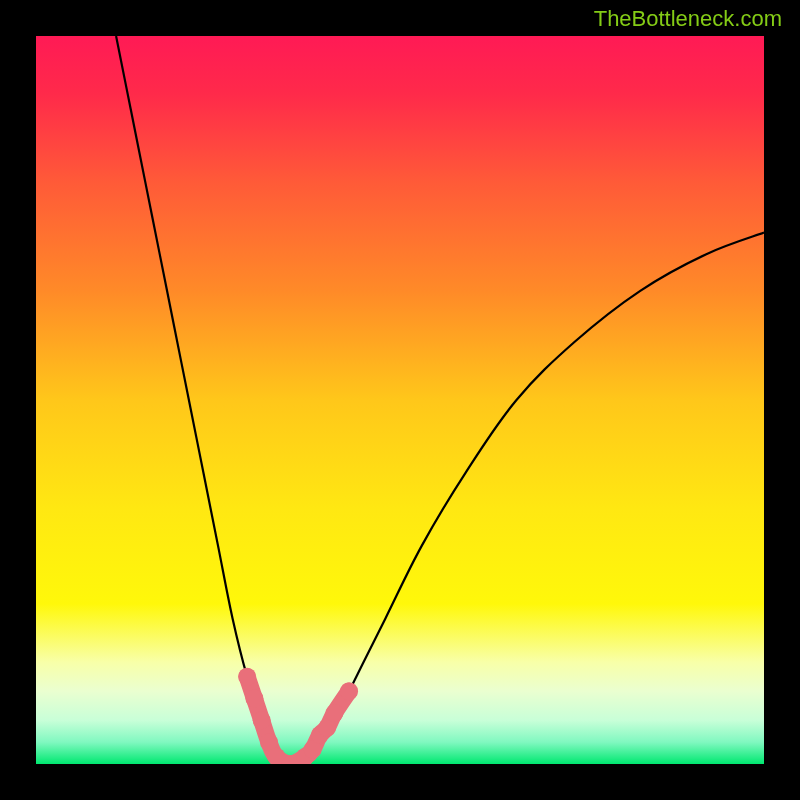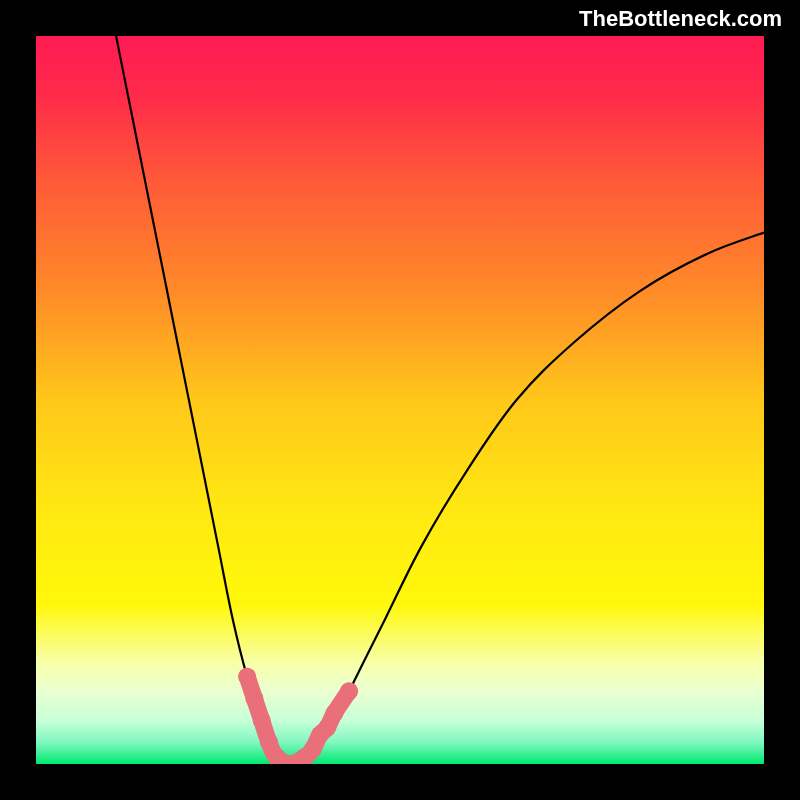--- a/index.html
+++ b/index.html
@@ -8,23 +8,23 @@
     width: 800px;
     height: 800px;
     background: #000;
     position: relative;
     font-family: Arial, sans-serif;
   }
   .watermark {
     position: absolute;
     top: 6px;
     right: 18px;
-    color: #ffffff;
+    color: #84cc16;
     font-size: 22px;
-    font-weight: 700;
+    font-weight: 400;
     z-index: 10;
   }
   .plot-area {
     position: absolute;
     left: 36px;
     top: 36px;
     width: 728px;
     height: 728px;
     overflow: hidden;
   }

